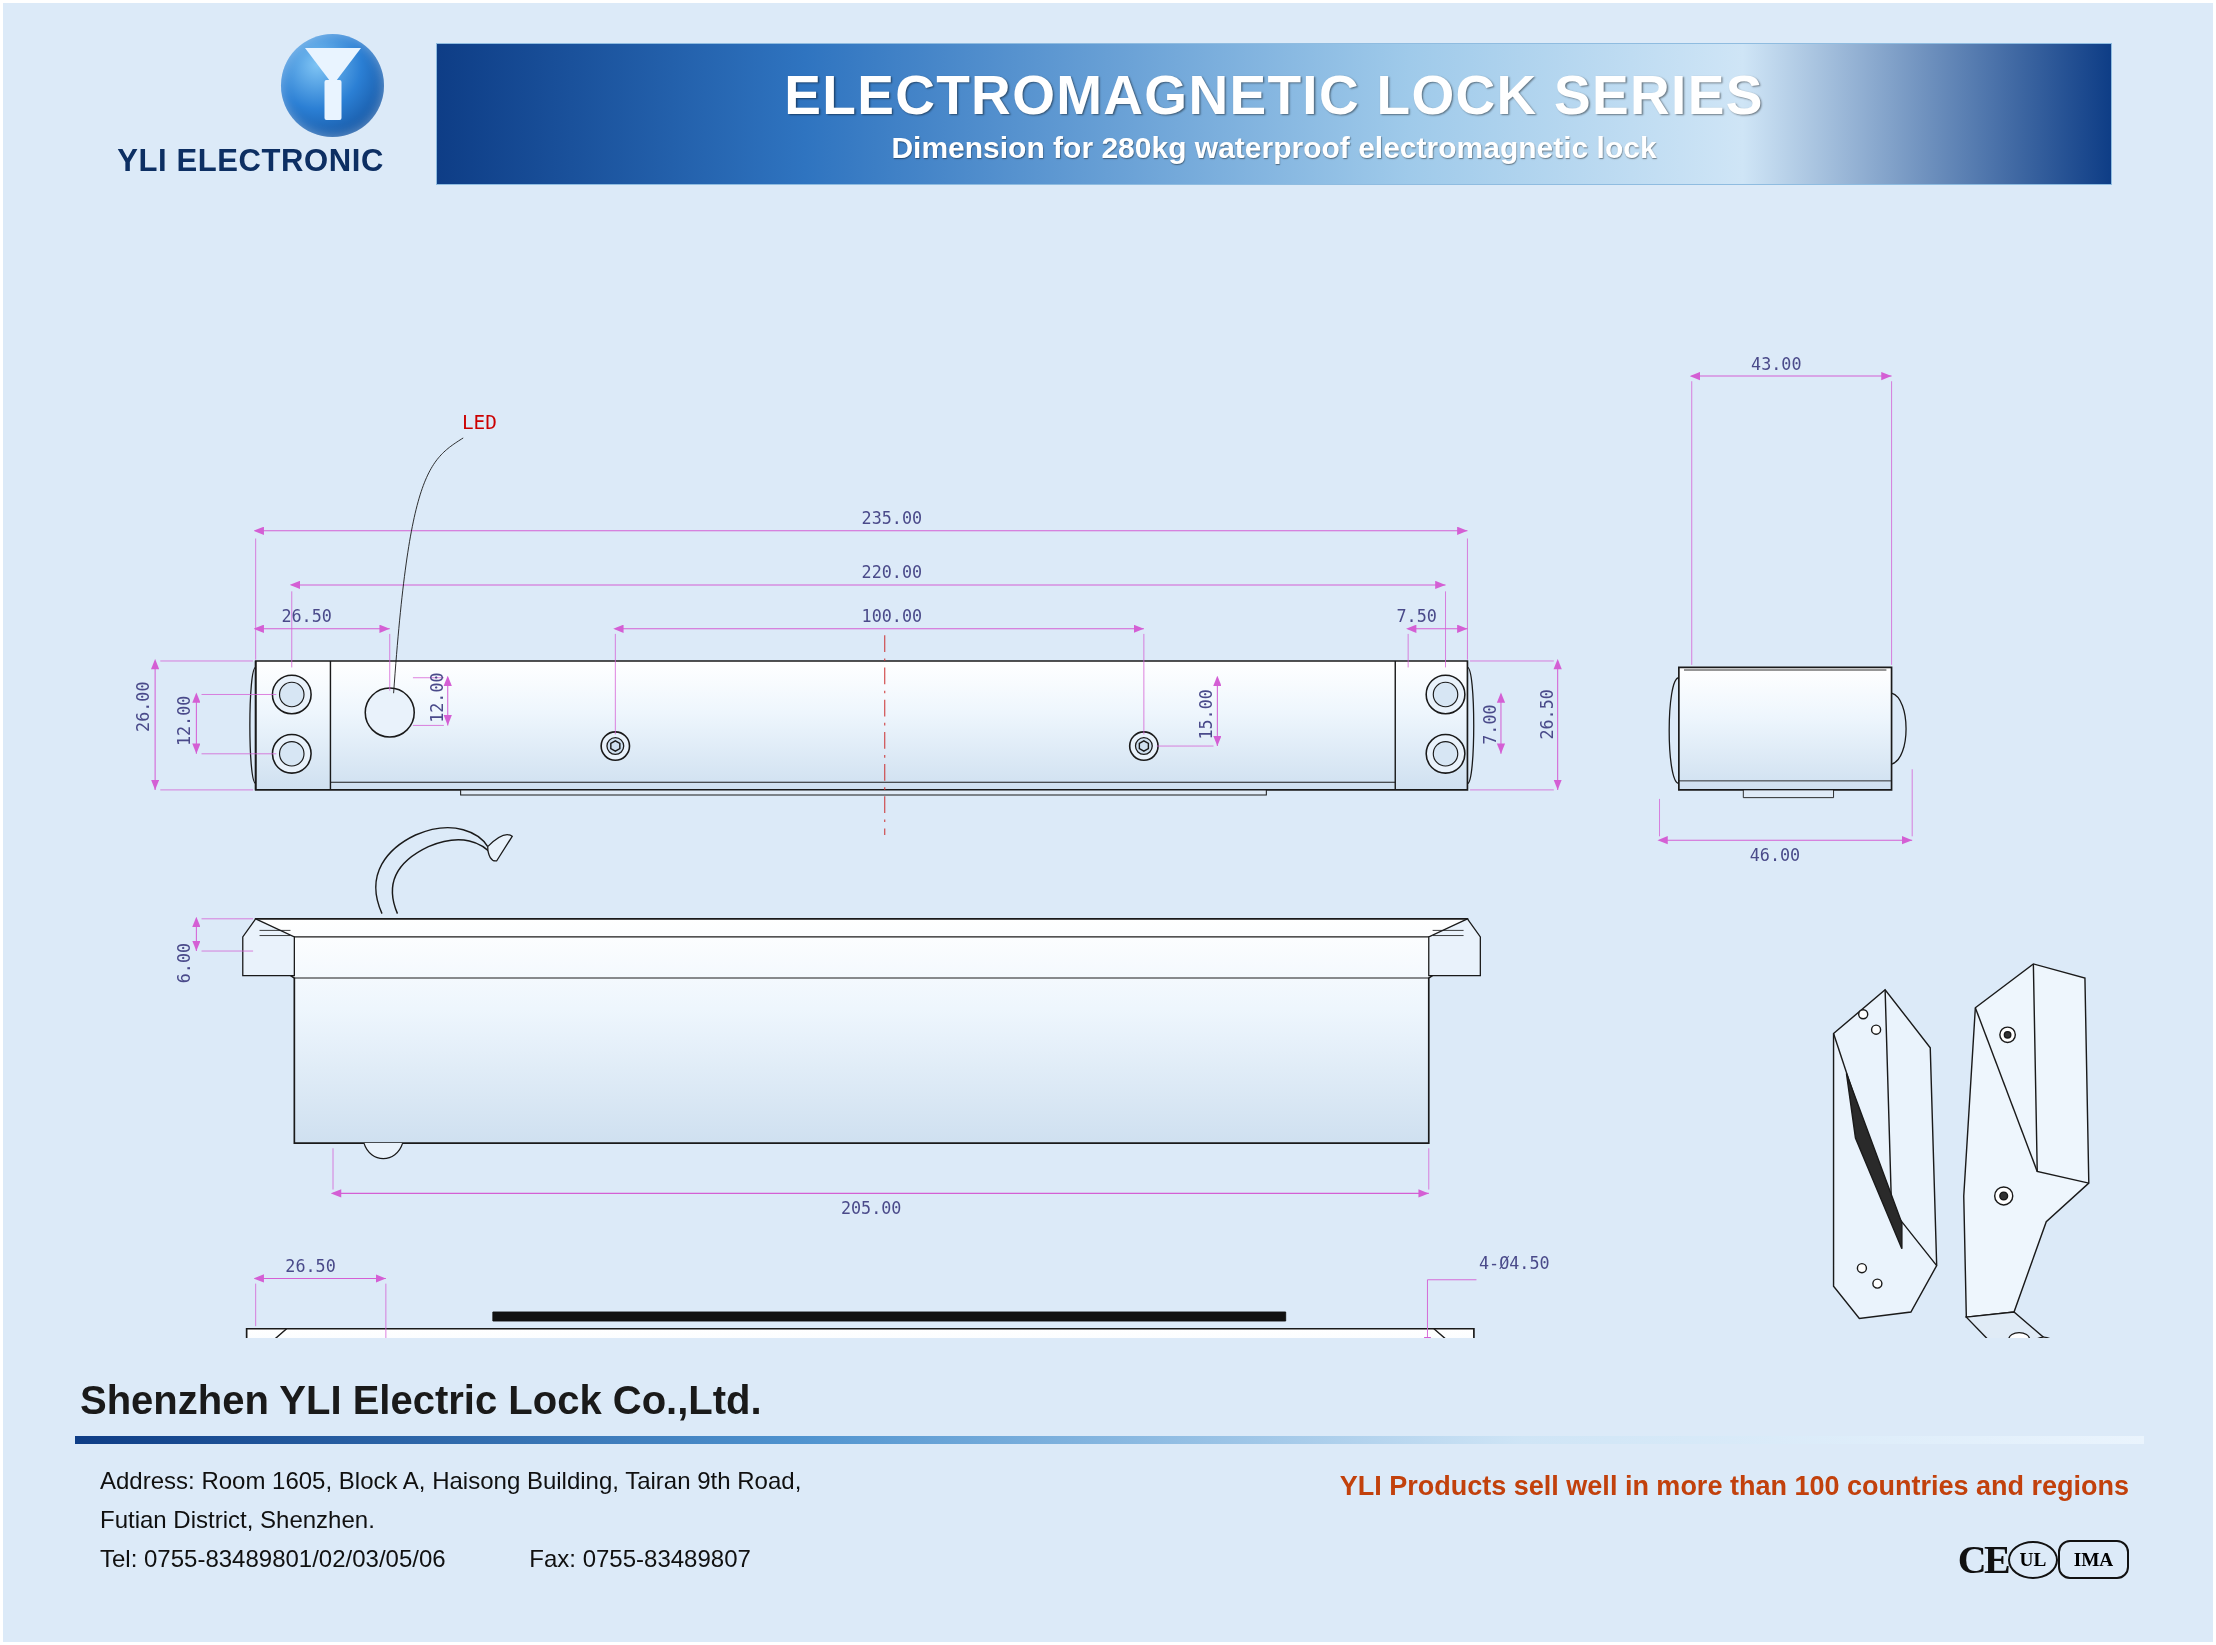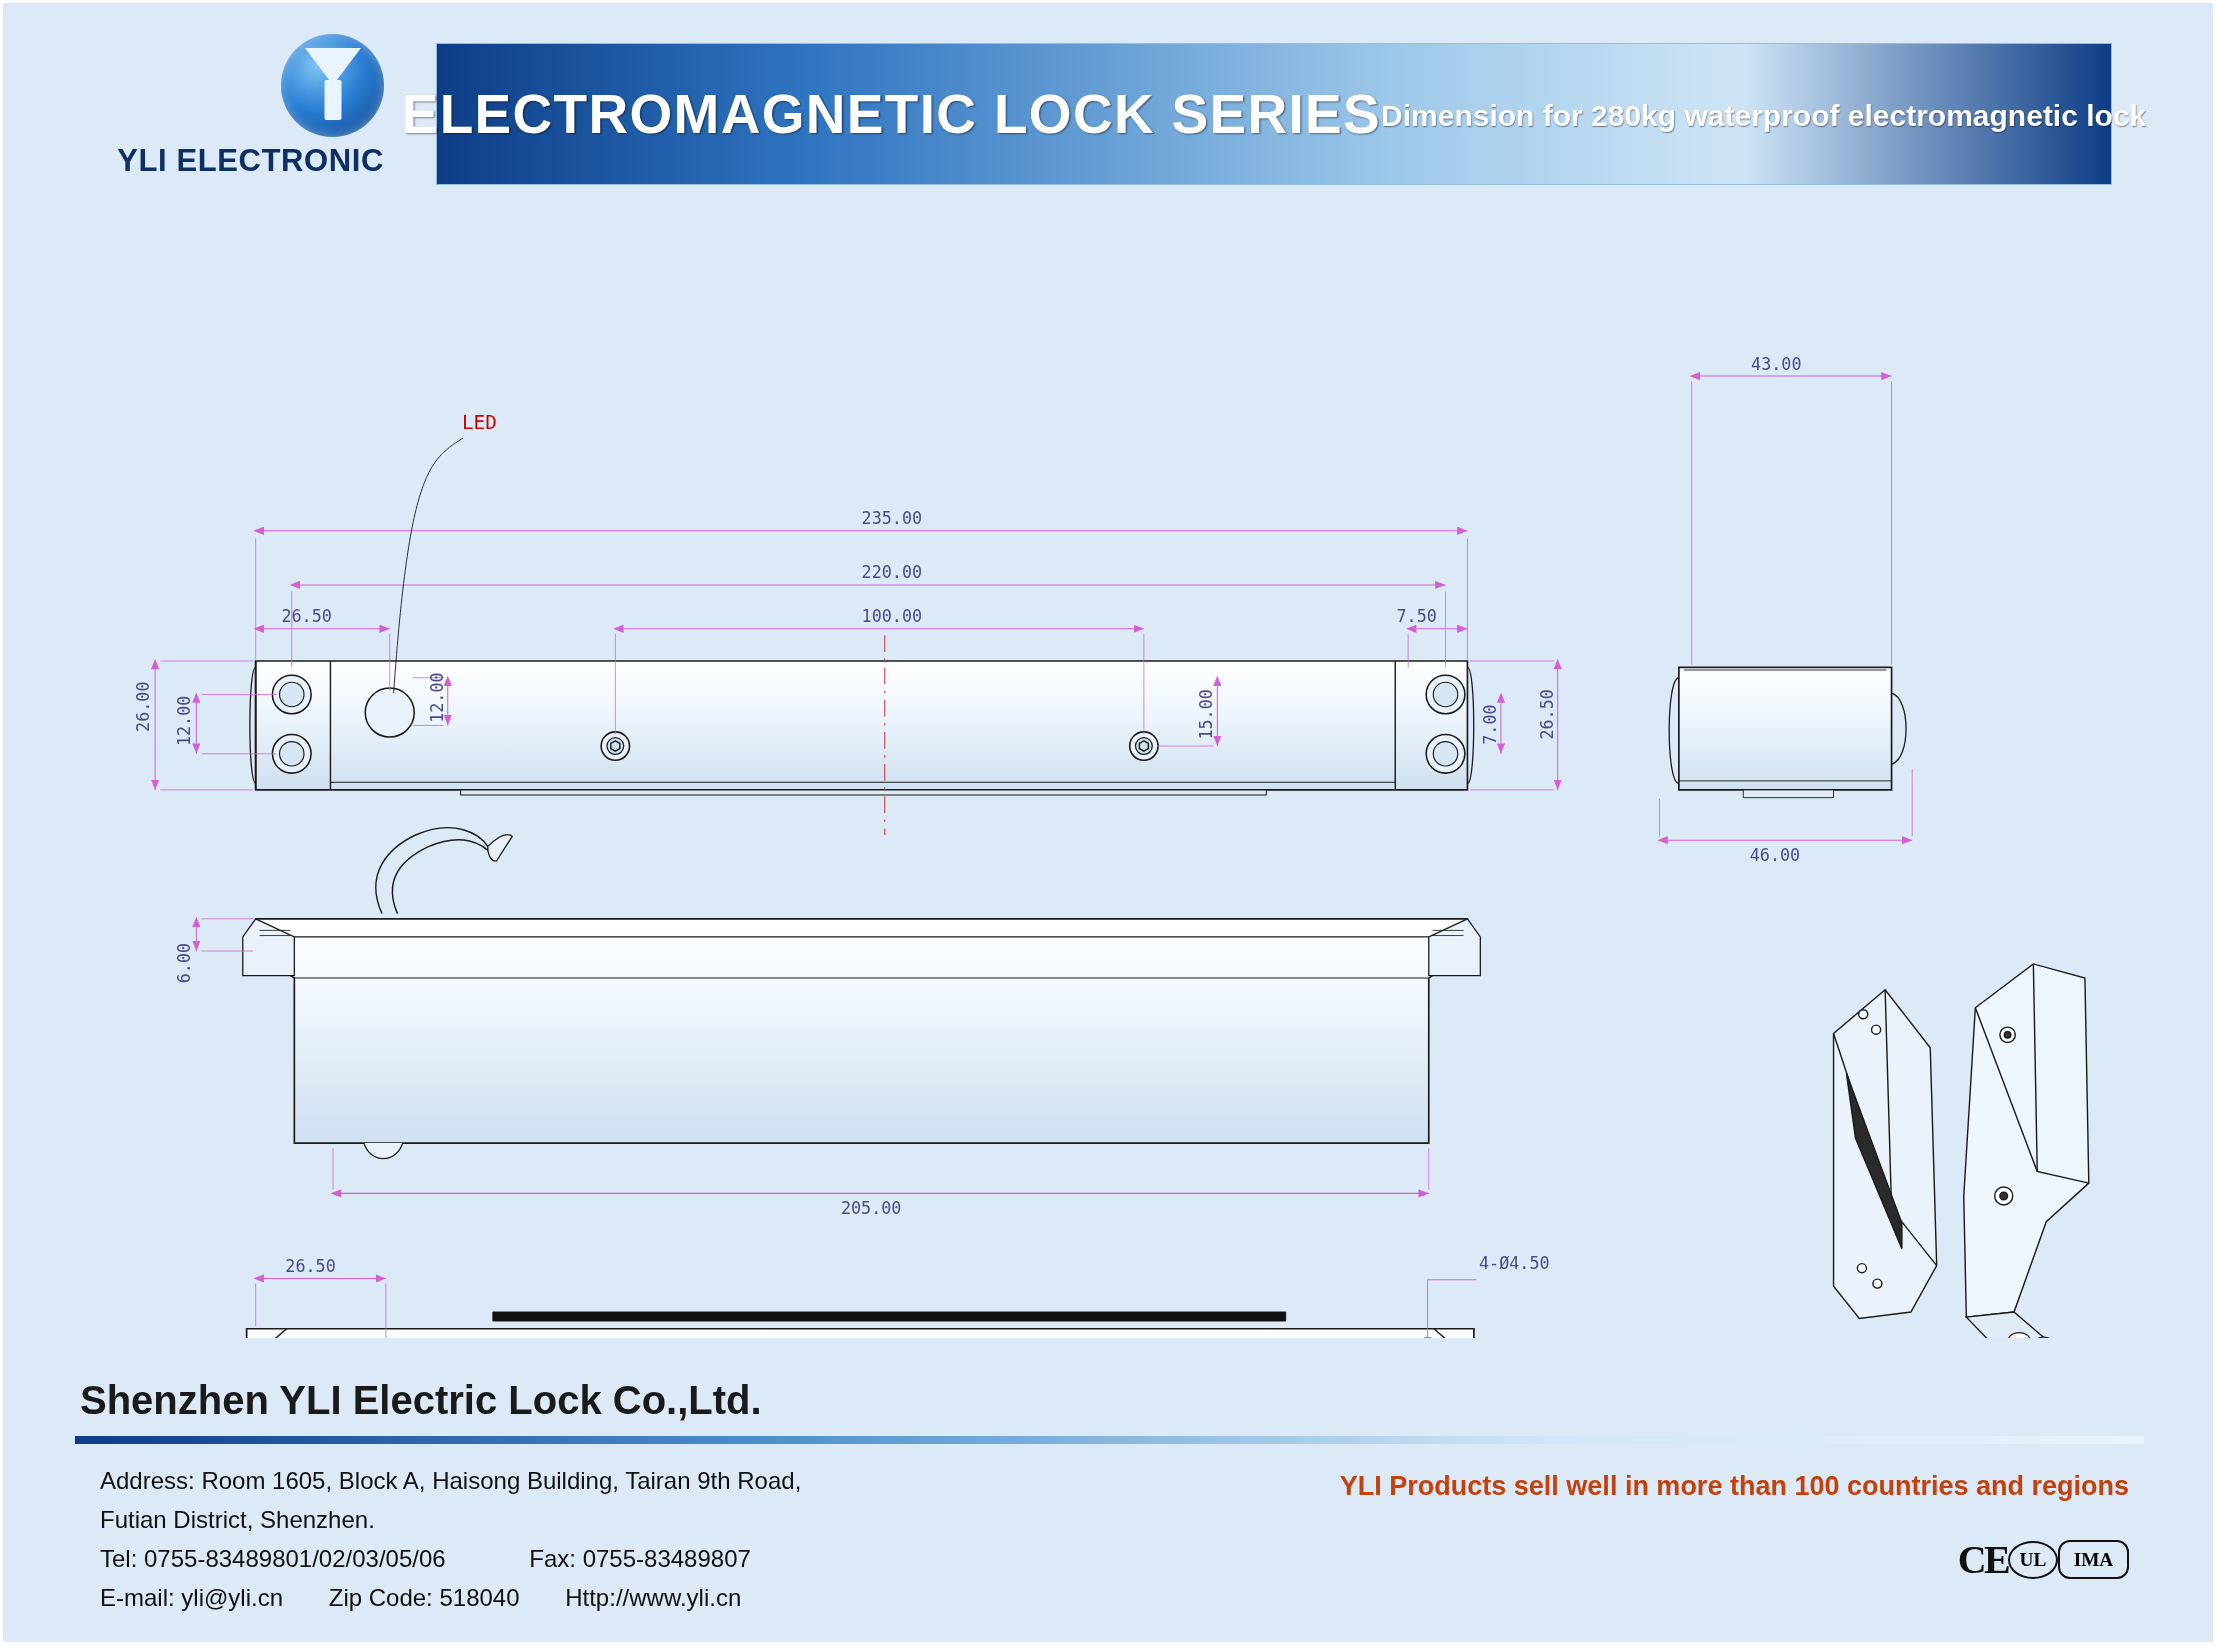--- a/index.html
+++ b/index.html
@@ -47,21 +47,21 @@
   .logo-text {
     margin-top:6.4px;
     font-size:31px; font-weight:bold; color:#0d2f63; letter-spacing:0.6px;
     white-space:nowrap;
   }
   .title-bar {
     position:absolute; left:433px; top:40px; width:1676px; height:142px;
     background:linear-gradient(to right, #0e3d86 0%, #2f74c0 22%, #9fcaea 58%, #cfe5f6 78%, #0e3d86 100%);
     border:1.3px solid #8fbce0;
     box-sizing:border-box;
-    display:flex; flex-direction:row; align-items:center; justify-content:center;
+    display:flex; flex-direction:column; align-items:center; justify-content:center;
   }
   .title-main {
     color:#ffffff; font-size:55px; font-weight:bold; letter-spacing:1.3px;
     text-shadow:1.3px 1.3px 1.9px rgba(0,0,0,.45);
     white-space:nowrap;
   }
   .title-sub {
     color:#ffffff; font-size:30px; font-weight:bold; margin-top:3.9px;
     text-shadow:0.6px 0.6px 1.3px rgba(0,0,0,.45);
     white-space:nowrap;
@@ -353,25 +353,20 @@
   <div class="footer">
     <div class="company">Shenzhen YLI Electric Lock Co.,Ltd.</div>
     <div class="rule"></div>
     <div class="addr">
       <div>Address: Room 1605, Block A, Haisong Building, Tairan 9th Road,</div>
       <div>Futian District, Shenzhen.</div>
       <div class="row2">
         <span class="lbl">Tel: 0755-83489801/02/03/05/06</span>
         <span class="fax">Fax: 0755-83489807</span>
       </div>
-      <div class="row2">
-        <span class="lbl">E-mail: yli@yli.cn</span>
-        <span class="fax" style="margin-left:39px">Zip Code: 518040</span>
-        <span class="fax" style="margin-left:39px">Http://www.yli.cn</span>
-      </div>
     </div>
     <div class="slogan">YLI Products sell well in more than 100 countries and regions</div>
     <div class="marks">
       <div class="ce">CE</div>
       <div class="ul">UL</div>
       <div class="ima">IMA</div>
     </div>
   </div>
 
 </div>

